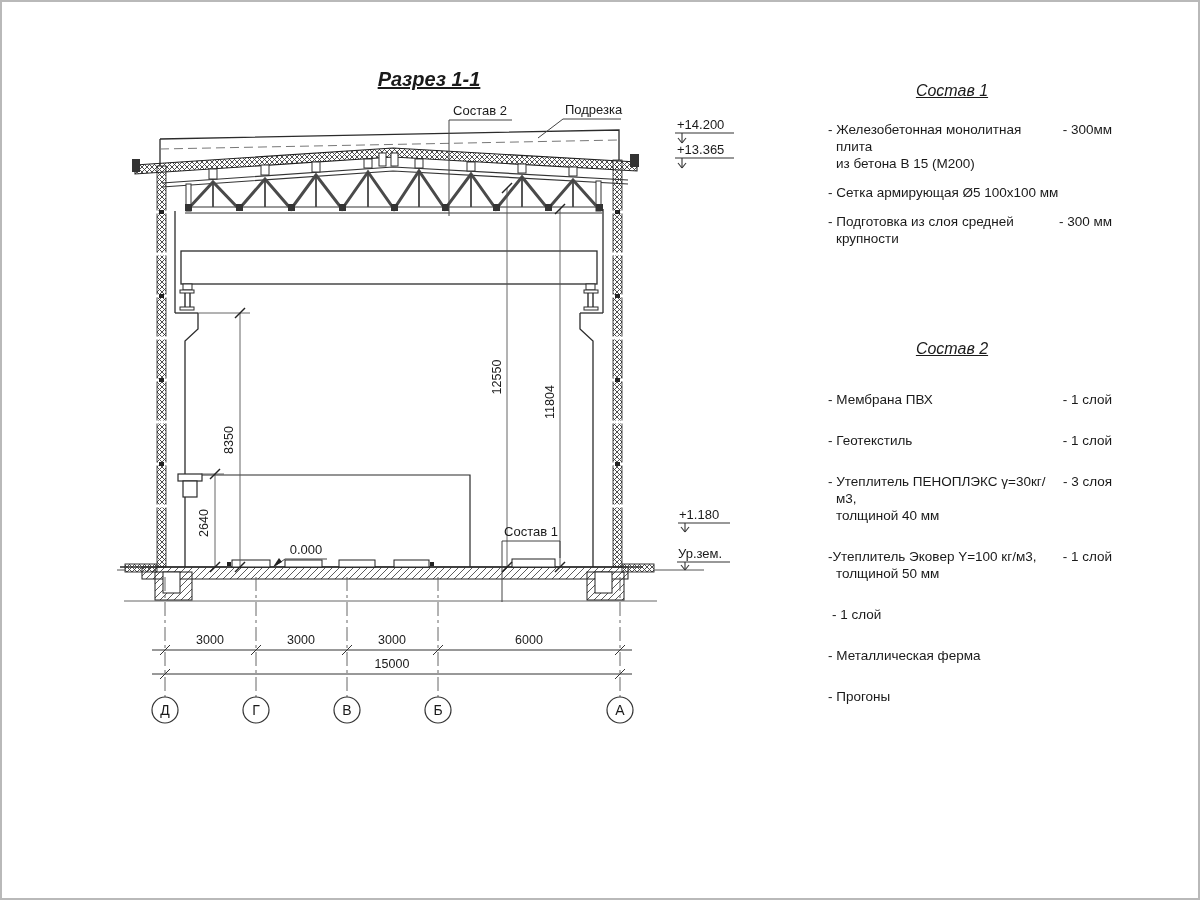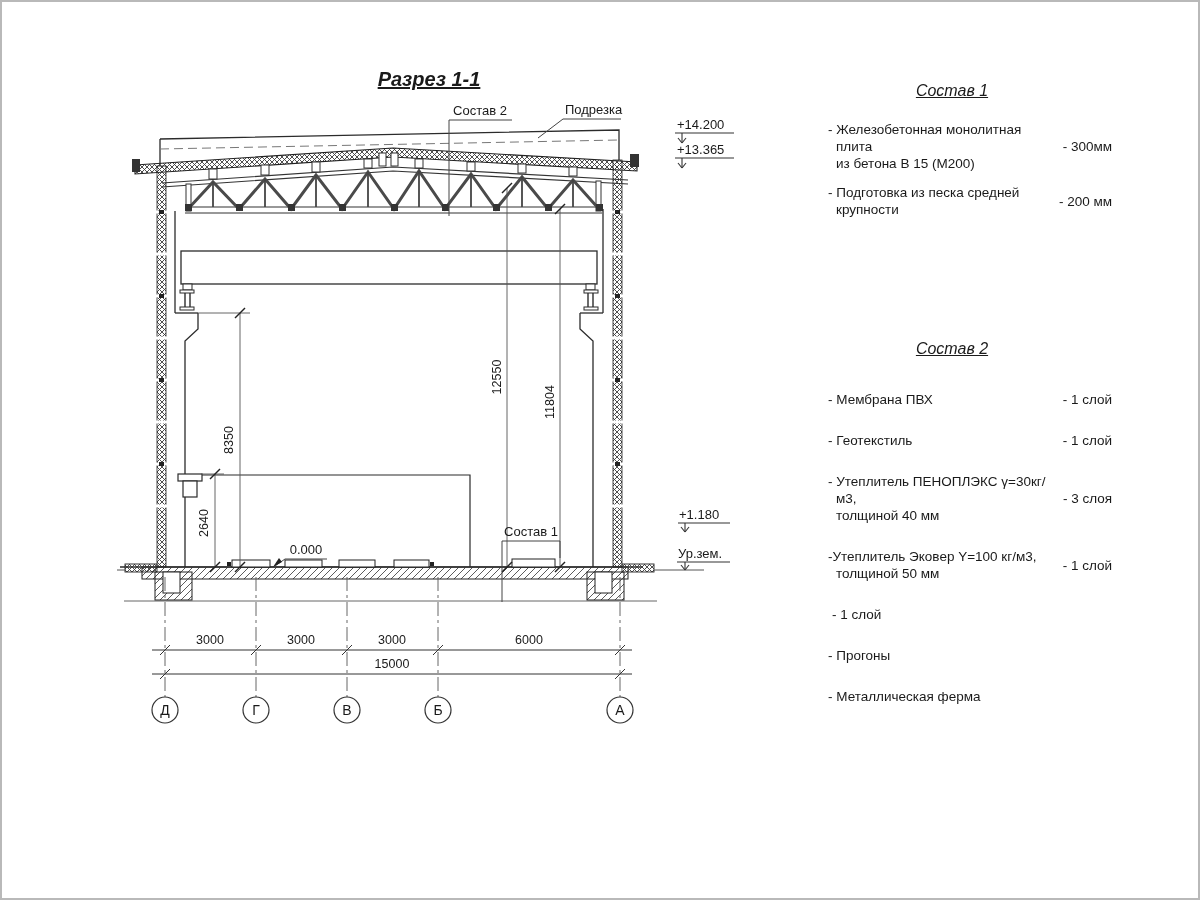--- a/index.html
+++ b/index.html
@@ -5,21 +5,21 @@
   html,body{margin:0;padding:0;background:#fff;}
   .page{position:relative;width:1200px;height:900px;background:#fff;border:2px solid #b9b9b9;box-sizing:border-box;overflow:hidden;font-family:"Liberation Sans",sans-serif;color:#1a1a1a;}
   .title{position:absolute;left:352px;top:66px;width:150px;text-align:center;font-size:20px;font-weight:700;font-style:italic;text-decoration:underline;}
   svg{position:absolute;left:0;top:0;}
   svg text{font-family:"Liberation Sans",sans-serif;fill:#1a1a1a;}
   .lists{position:absolute;left:790px;width:320px;font-size:13.5px;line-height:17px;}
   .sect1{top:80px;} .sect2{top:338px;}
   .list-heading{text-align:center;font-style:italic;text-decoration:underline;font-size:16px;margin-bottom:22px;}
   .sect2 .list-heading{margin-bottom:34px;}
   .items{padding-left:36px;}
-  .item{display:flex;align-items:center;margin-bottom:12px;}
+  .item{display:flex;align-items:flex-start;margin-bottom:12px;}
   .sect2 .item{margin-bottom:10px;margin-top:24px;}
   .item .nm{width:240px;white-space:pre-line;text-indent:-8px;padding-left:8px;}
   .item .vl{white-space:nowrap;padding-left:4px;}
 </style>
 </head>
 <body>
 
 <div class="page">
 
   <div class="title">Разрез 1-1</div>
@@ -290,23 +290,27 @@
 
   <div class="lists sect1">
     <div class="list-heading">Состав 1</div>
     <div class="items">
       <div class="item">
         <div class="nm">- Железобетонная  монолитная плита
 из бетона В 15 (М200)</div>
         <div class="vl">- 300мм</div>
       </div>
       <div class="item">
-        <div class="nm">- Подготовка из песка средней
+        <div class="nm">- Сетка армирующая Ø5 100х100 мм</div>
+        <div class="vl"></div>
+      </div>
+      <div class="item">
+        <div class="nm">- Подготовка из слоя средней
 крупности</div>
-        <div class="vl">- 200 мм</div>
+        <div class="vl">- 300 мм</div>
       </div>
     </div>
   </div>
 
   <div class="lists sect2">
     <div class="list-heading">Состав 2</div>
     <div class="items">
       <div class="item">
         <div class="nm">- Мембрана ПВХ</div>
         <div class="vl">- 1 слой</div>
@@ -322,23 +326,23 @@
       </div>
       <div class="item">
         <div class="nm">-Утеплитель Эковер Y=100 кг/м3,
 толщиной 50 мм</div>
         <div class="vl">- 1 слой</div>
       </div>
       <div class="item">
         <div class="vl">- 1 слой</div>
       </div>
       <div class="item">
+        <div class="nm">- Металлическая ферма</div>
+        <div class="vl"></div>
+      </div>
+      <div class="item">
         <div class="nm">- Прогоны</div>
         <div class="vl"></div>
       </div>
-      <div class="item">
-        <div class="nm">- Металлическая ферма</div>
-        <div class="vl"></div>
-      </div>
     </div>
   </div>
 
 </div>
 
 </body></html>

